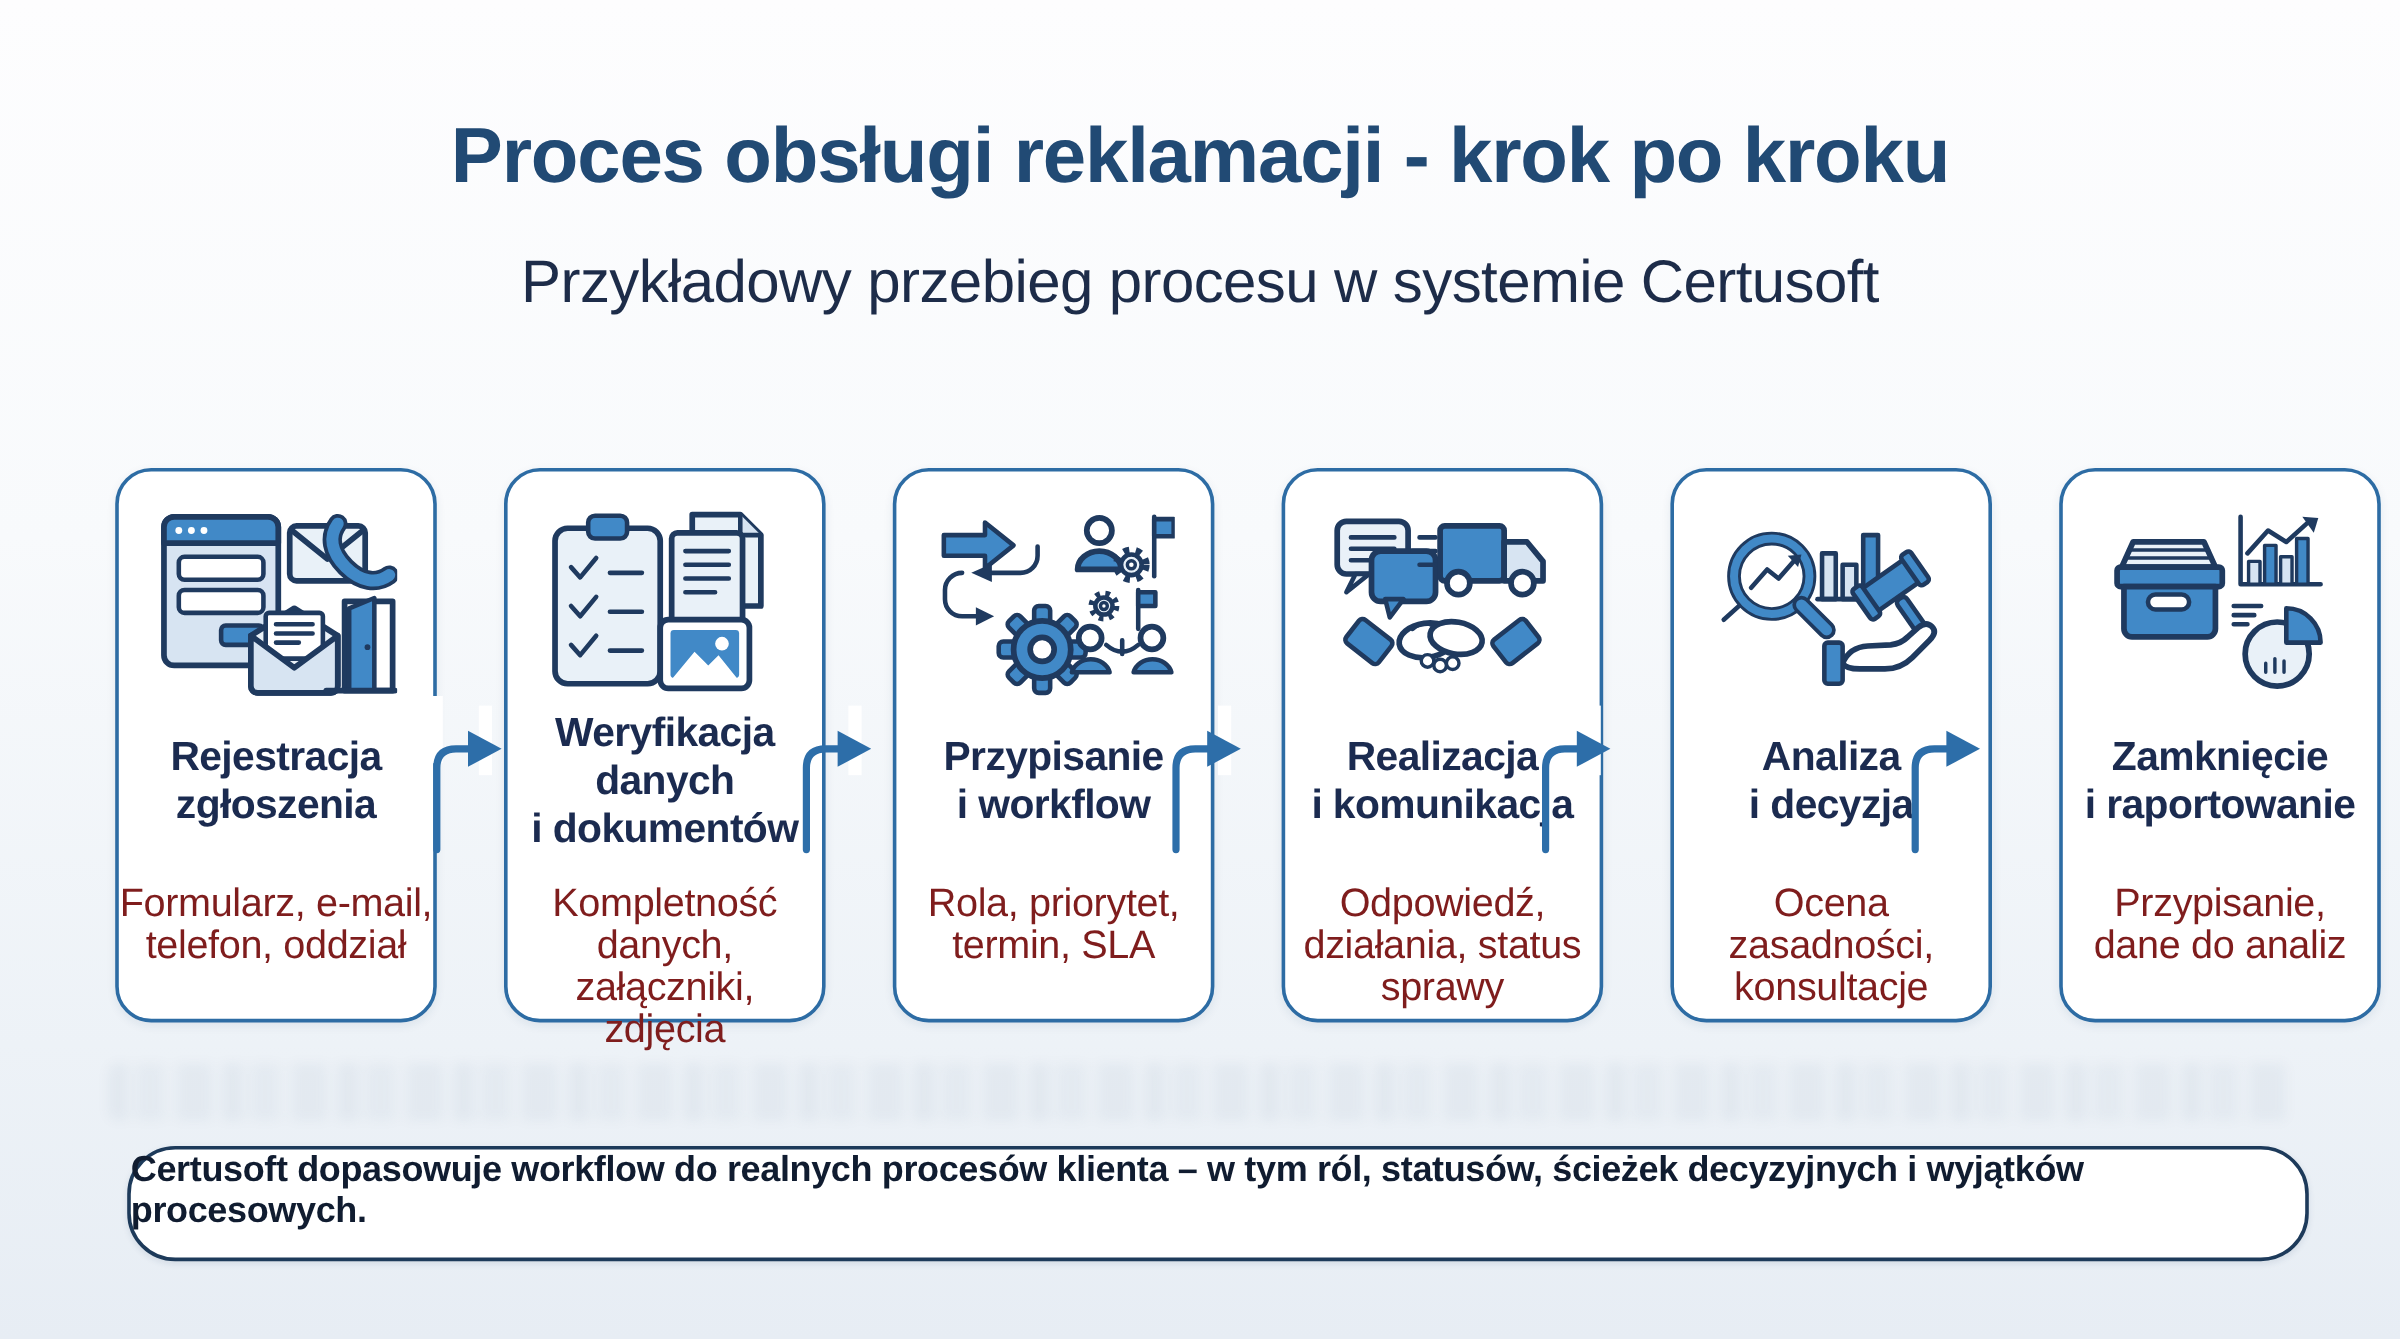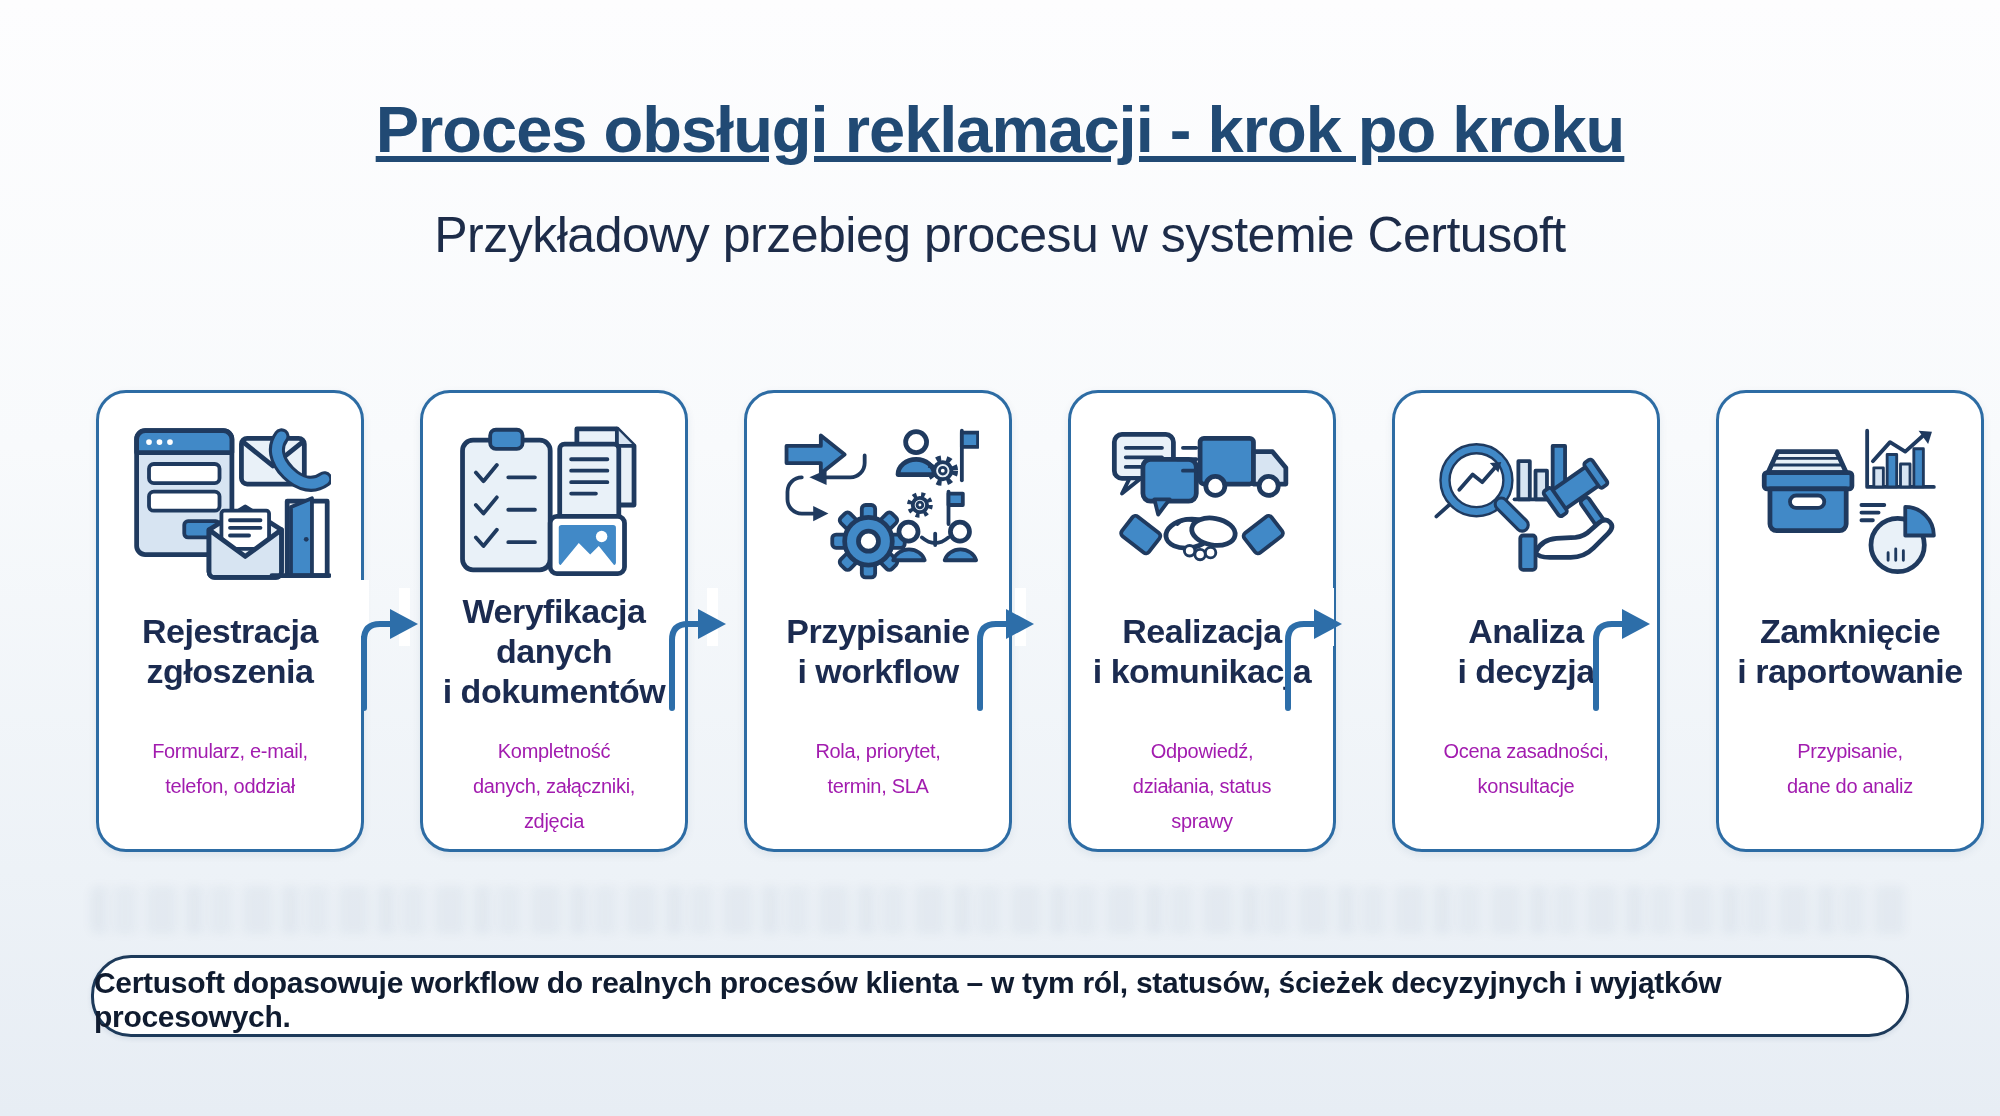--- a/index.html
+++ b/index.html
@@ -5,21 +5,20 @@
   html,body { margin:0; padding:0; }
   .canvas {
     position:relative; width:2000px; height:1116px; overflow:hidden;
     font-family:"Liberation Sans", sans-serif;
     background:linear-gradient(180deg,#fdfdfe 0%,#f8fafc 40%,#edf2f7 78%,#e7edf4 100%);
   }
   h1.title {
     position:absolute; top:92px; left:0; width:100%; margin:0;
     text-align:center; font-size:65px; font-weight:700; letter-spacing:-1px;
     color:#214a74;
-    text-decoration:underline;
   }
   h2.subtitle {
     position:absolute; top:210px; left:0; width:100%; margin:0;
     text-align:center; font-size:50px; font-weight:500; letter-spacing:-0.5px;
     color:#1d2c49; line-height:50px;
   }
   .cards { position:absolute; left:96px; top:390px; display:flex; gap:56px; }
   .card {
     box-sizing:border-box; width:268px; height:462px;
     background:#ffffff; border:3px solid #2d6ca4; border-radius:30px;
@@ -27,38 +26,38 @@
     box-shadow:0 3px 8px rgba(30,60,100,0.08);
   }
   .icons { height:165px; display:flex; align-items:flex-start; justify-content:center; }
   .icons svg { width:202px; height:164px; display:block; }
   .card-title {
     min-height:126px; display:flex; align-items:center; justify-content:center;
     white-space:pre-line; font-size:34px; line-height:40px; font-weight:700;
     letter-spacing:-0.5px; color:#1b2b50;
   }
   .card-desc {
-    margin-top:20px; white-space:pre-line; font-size:20px; line-height:35px;
-    letter-spacing:-0.3px; color:#a21caf;
+    margin-top:20px; white-space:pre-line; font-size:33px; line-height:35px;
+    letter-spacing:-0.3px; color:#7f1d1d;
   }
   .connector { position:absolute; top:560px; width:100px; height:160px; }
   .c1 { left:334px; } .c2 { left:642px; } .c3 { left:950px; } .c4 { left:1258px; } .c5 { left:1566px; }
   .ghost-band {
     position:absolute; left:90px; top:886px; width:1820px; height:48px; border-radius:8px;
     background:repeating-linear-gradient(90deg,
       rgba(110,130,160,0.18) 0 16px, rgba(110,130,160,0.04) 16px 24px,
       rgba(110,130,160,0.14) 24px 46px, rgba(110,130,160,0.03) 46px 58px,
       rgba(110,130,160,0.16) 58px 86px, rgba(110,130,160,0.02) 86px 96px);
     filter:blur(5px); opacity:0.45;
   }
   .banner {
-    position:absolute; left:91px; top:955px; width:1818px; height:82px;
+    position:absolute; left:106px; top:955px; width:1818px; height:96px;
     box-sizing:border-box; background:#ffffff;
     border:3px solid #1d3a5a; border-radius:40px;
-    display:flex; align-items:flex-end; justify-content:center;
+    display:flex; align-items:flex-start; justify-content:center;
     box-shadow:0 2px 5px rgba(30,60,100,0.10);
   }
   .banner span {
     font-size:30px; font-weight:700; letter-spacing:-0.3px; color:#101c30;
   }
   
   .ic { stroke:#1f3a5f; stroke-width:5; stroke-linecap:round; stroke-linejoin:round; fill:none; }
   .f-b { fill:#4189c7; } .f-l { fill:#d7e4f2; } .f-l2 { fill:#e9f1f8; }
   .f-w { fill:#ffffff; } .f-navy { fill:#1f3a5f; }
   .w4 { stroke-width:4; } .w3 { stroke-width:3; }

